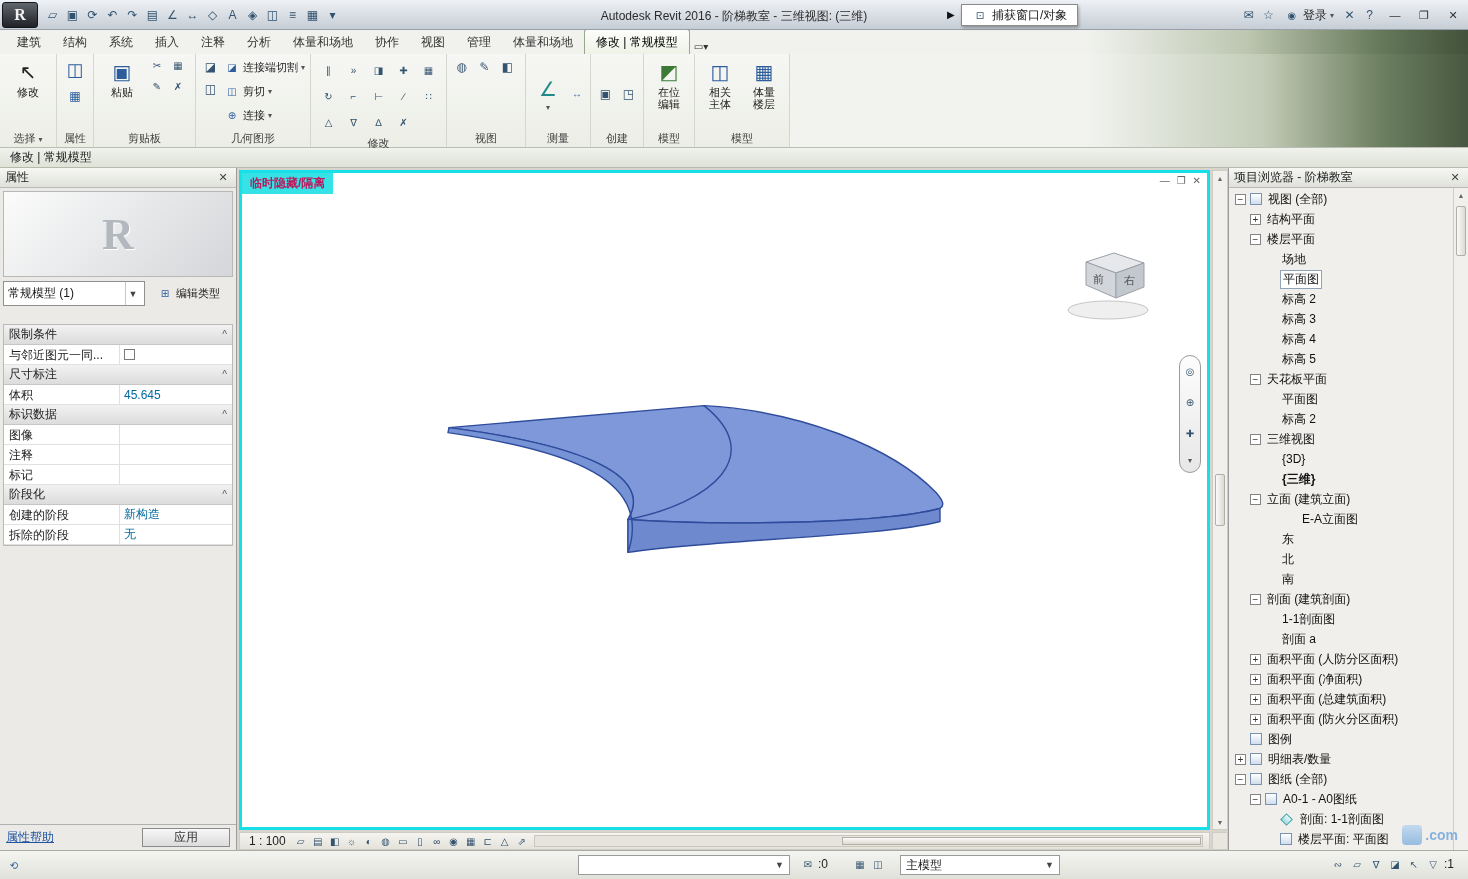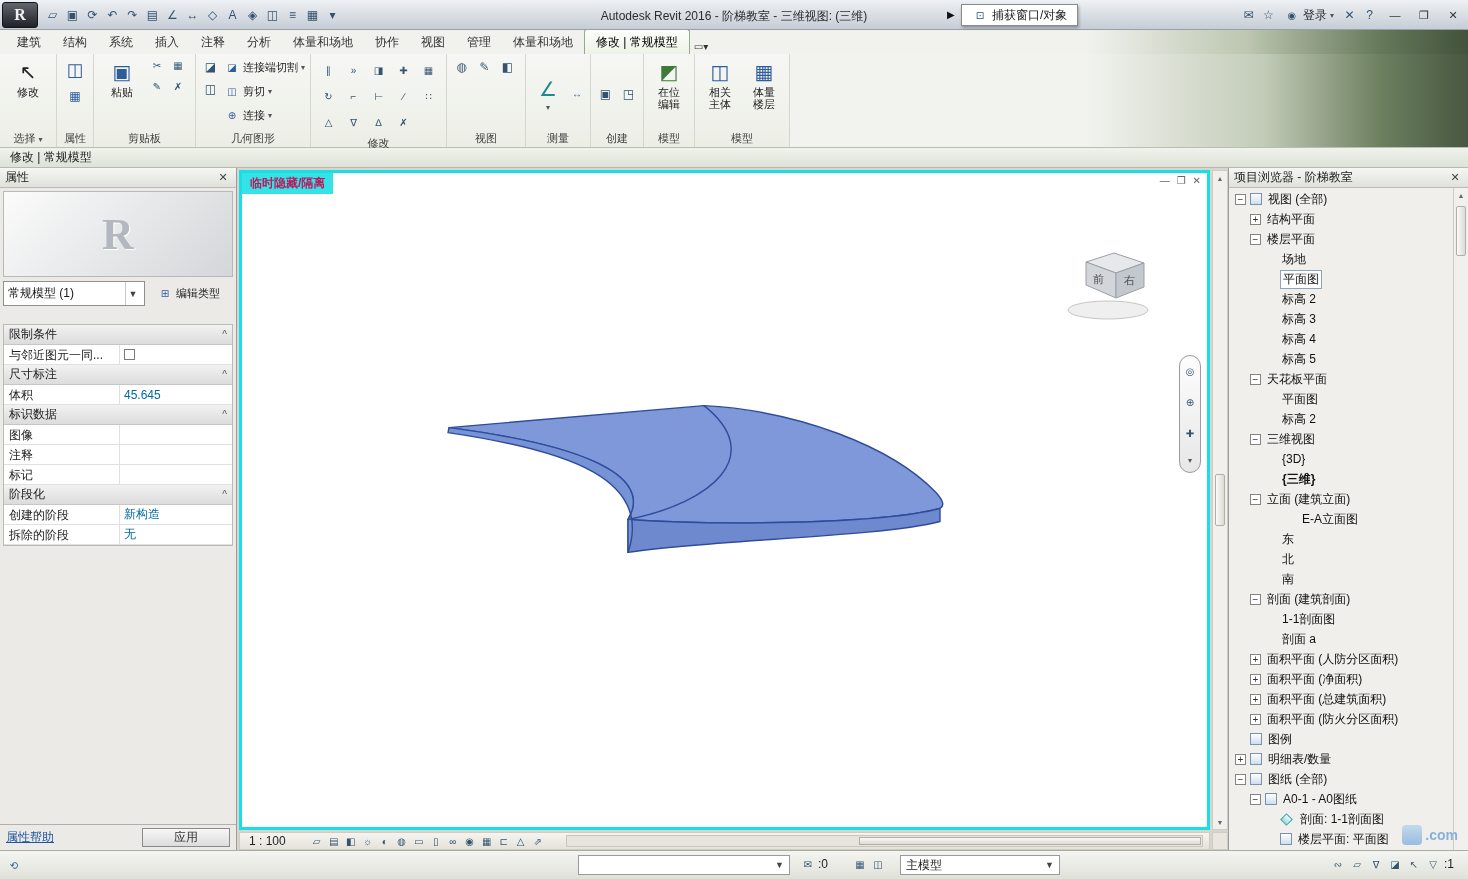--- a/index.html
+++ b/index.html
@@ -93,21 +93,21 @@
 #viewcube{position:absolute;right:46px;top:73px;width:95px;height:78px}
 #navbar{position:absolute;right:6px;top:182px;width:22px;height:118px;border:1px solid #9b9b9b;border-radius:11px;
         background:linear-gradient(#fdfdfd,#e7e7e7);display:flex;flex-direction:column;align-items:center;
         justify-content:space-between;padding:7px 0;color:#555;z-index:3}
 #vscroll{position:absolute;right:0;top:2px;width:16px;bottom:20px;background:#f1f0ec;border:1px solid #cfccc4;
          display:flex;flex-direction:column}
 .scr-arrow{height:14px;display:flex;align-items:center;justify-content:center;font-size:7px;color:#666}
 #vthumb{position:absolute;left:2px;right:2px;top:46%;height:8%;background:linear-gradient(90deg,#fafafa,#dcdad3);
         border:1px solid #b2afa7;border-radius:2px}
 #vbottom{position:absolute;left:2px;right:18px;bottom:0;height:18px;background:linear-gradient(#f5f4f0,#e4e2da);
-         border:1px solid #cfccc4;display:flex;align-items:center;padding:0 3px;gap:17px}
+         border:1px solid #cfccc4;display:flex;align-items:center;padding:0 3px;gap:1px}
 #scale-btn{padding:0 6px;color:#222;white-space:nowrap}
 #hscroll{flex:1;height:12px;margin:0 3px;background:#e6e4dd;border:1px solid #c9c6be;position:relative}
 #hthumb{position:absolute;left:46%;right:1px;top:1px;bottom:1px;background:linear-gradient(#fafafa,#ddd9d0);border:1px solid #b2afa7}
 #vcorner{position:absolute;right:0;bottom:0;width:16px;height:18px;background:#e8e6df;border:1px solid #cfccc4}
 
 
 #browser{position:absolute;right:0;top:168px;width:240px;bottom:29px;background:#f0efec;border-left:1px solid #9b9b9b;
          display:flex;flex-direction:column;overflow:hidden}
 #tree{flex:1;overflow:hidden;padding-top:1px;position:relative}
 .trow{display:flex;align-items:center;height:20px;white-space:nowrap;overflow:hidden;color:#111}

